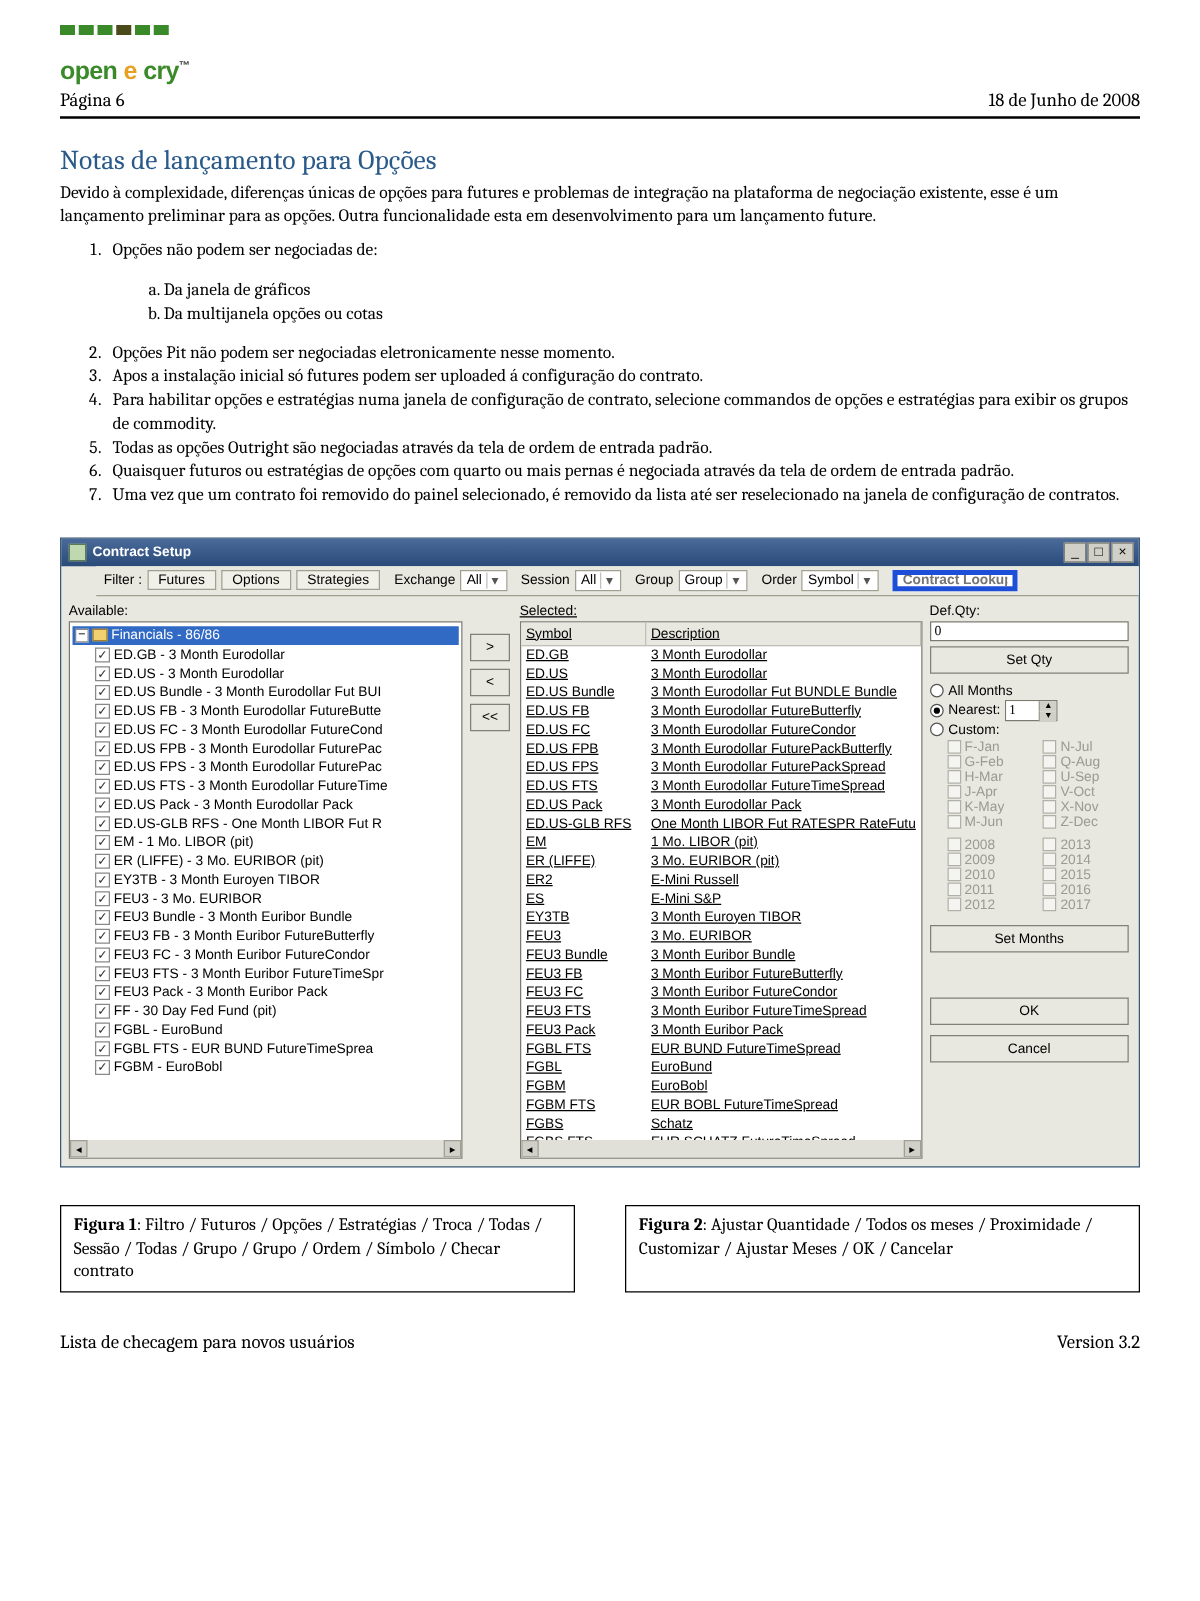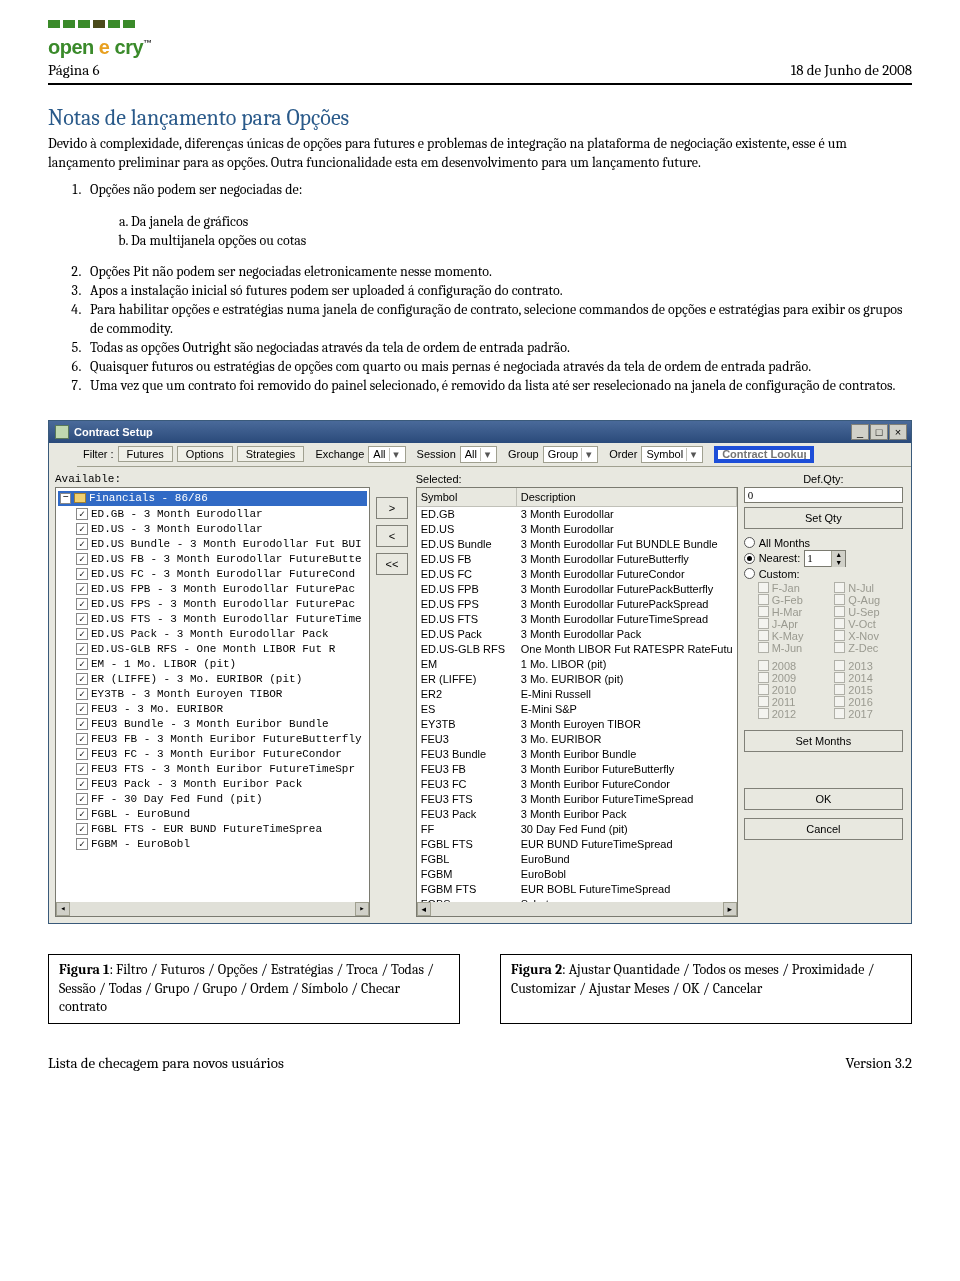--- a/index.html
+++ b/index.html
@@ -77,23 +77,23 @@
   }
   .tinput {
     border: 4px solid #1d4ed8; background: #fff; padding: 1px 4px;
     font-family: Tahoma, sans-serif; font-size: 11px; color: #777; height: 17px;
     width: 100px;
     font-weight: bold;
   }
   .body-area {
     display: flex; gap: 6px; padding: 6px 2px 6px 6px;
   }
-  .col-avail { width: 336px; font-family: Liberation Mono, monospace; }
+  .col-avail { width: 336px; }
   .col-mid { width: 36px; display: flex; flex-direction: column; gap: 6px; padding-top: 24px; }
-  .col-sel { flex: 1; }
+  .col-sel { flex: 1; text-decoration: underline; }
   .col-right { width: 176px; }
   .sec-lbl { margin-bottom: 2px; }
   .listbox {
     border: 1px solid #7a7a70; background: #fff;
     height: 430px; overflow: hidden; position: relative;
   }
   .treeview { padding: 2px 2px; line-height: 15px; }
   .tree-root {
     display: flex; align-items: center; gap: 3px;
     background: #316ac5; color: #fff; padding: 0 2px; margin: 1px 0;
@@ -130,21 +130,21 @@
   .sel-head {
     background: #e8e8e0; border-bottom: 1px solid #c0c0b8;
   }
   .sel-head .c1, .sel-head .c2 {
     border-right: 1px solid #c0c0b8; padding: 2px 4px; font-weight: normal;
   }
   .sel-row .c1, .sel-row .c2 { padding: 0 4px; white-space: nowrap; overflow: hidden; }
   .c1 { width: 100px; flex-shrink: 0; }
   .c2 { flex: 1; }
   .right-panel { padding: 0 6px 0 0; }
-  .right-panel .rlbl { margin-bottom: 2px; text-align: center; }
+  .right-panel .rlbl { margin-bottom: 2px; }
   .rinput {
     border: 1px solid #7a7a70; background: #fff; width: 100%; padding: 1px 3px;
     font-family: Tahoma; font-size: 11px; margin-bottom: 4px;
   }
   .rbtn {
     width: 100%; height: 22px; border: 1px solid #808078; background: #e8e8e0;
     display: flex; align-items: center; justify-content: center; margin-bottom: 8px;
   }
   .radio-row { display: flex; align-items: center; gap: 4px; margin: 1px 0; }
   .radio-dot {
@@ -163,21 +163,21 @@
   .mc .mchk { width: 11px; height: 11px; border: 1px solid #b0b0a8; background: #f4f4f0; }
   .years-grid { display: grid; grid-template-columns: 1fr 1fr; gap: 0 8px; padding-left: 14px; margin-top: 6px; }
   .figs { display: flex; gap: 40px; margin-top: 30px; }
   .figbox { border: 1px solid #000; padding: 6px 10px; flex: 1; line-height: 1.35; }
   .footer { display:flex; justify-content:space-between; margin-top:30px; font-size:15px;}
 </style>
 </head>
 <body>
 
 <div class="logo">
-  <div style="display:flex;flex-direction:column;gap:8px;">
+  <div style="display:flex;flex-direction:column;gap:18px;">
     <div class="logo-bars">
         <span></span>
         <span></span>
         <span></span>
         <span class="dk"></span>
         <span></span>
         <span></span>
       </div>
     <div class="logo-text">open <span class="e">e</span> cry<span class="tm">™</span></div>
   </div>
@@ -456,24 +456,20 @@
             </div>
             <div class="sel-row">
               <div class="c1">FEU3 FTS</div>
               <div class="c2">3 Month Euribor FutureTimeSpread</div>
             </div>
             <div class="sel-row">
               <div class="c1">FEU3 Pack</div>
               <div class="c2">3 Month Euribor Pack</div>
             </div>
             <div class="sel-row">
-              <div class="c1">FF</div>
-              <div class="c2">30 Day Fed Fund (pit)</div>
-            </div>
-            <div class="sel-row">
               <div class="c1">FGBL FTS</div>
               <div class="c2">EUR BUND FutureTimeSpread</div>
             </div>
             <div class="sel-row">
               <div class="c1">FGBL</div>
               <div class="c2">EuroBund</div>
             </div>
             <div class="sel-row">
               <div class="c1">FGBM</div>
               <div class="c2">EuroBobl</div>

